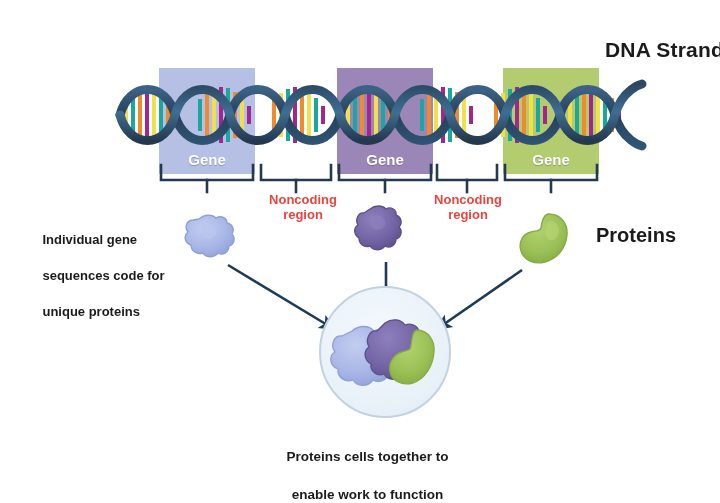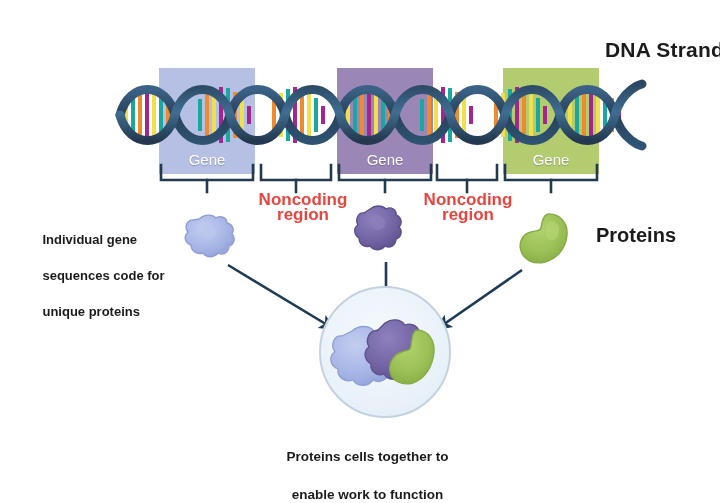--- a/index.html
+++ b/index.html
@@ -35,33 +35,33 @@
     font-size: 21px;
     font-weight: bold;
     color: #1b1b1b;
     letter-spacing: 0.2px;
   }
   .gene-label {
     position: absolute;
     width: 96px;
     text-align: center;
     font-size: 15px;
-    font-weight: normal;
+    font-weight: bold;
     color: #ffffff;
     top: 151px;
     text-shadow: 0 1px 1px rgba(60,60,90,0.35);
   }
   #gene-label-1 { left: 159px; }
   #gene-label-2 { left: 337px; }
   #gene-label-3 { left: 503px; }
   .noncoding-label {
     position: absolute;
     width: 120px;
     text-align: center;
-    font-size: 17px;
+    font-size: 13px;
     font-weight: bold;
     line-height: 15px;
     color: #e8453f;
   }
   #noncoding-label-1 { left: 243px; top: 192px; }
   #noncoding-label-2 { left: 408px; top: 192px; }
   #left-caption {
     left: 28px; top: 213px;
     width: 160px;
     font-size: 13px;

